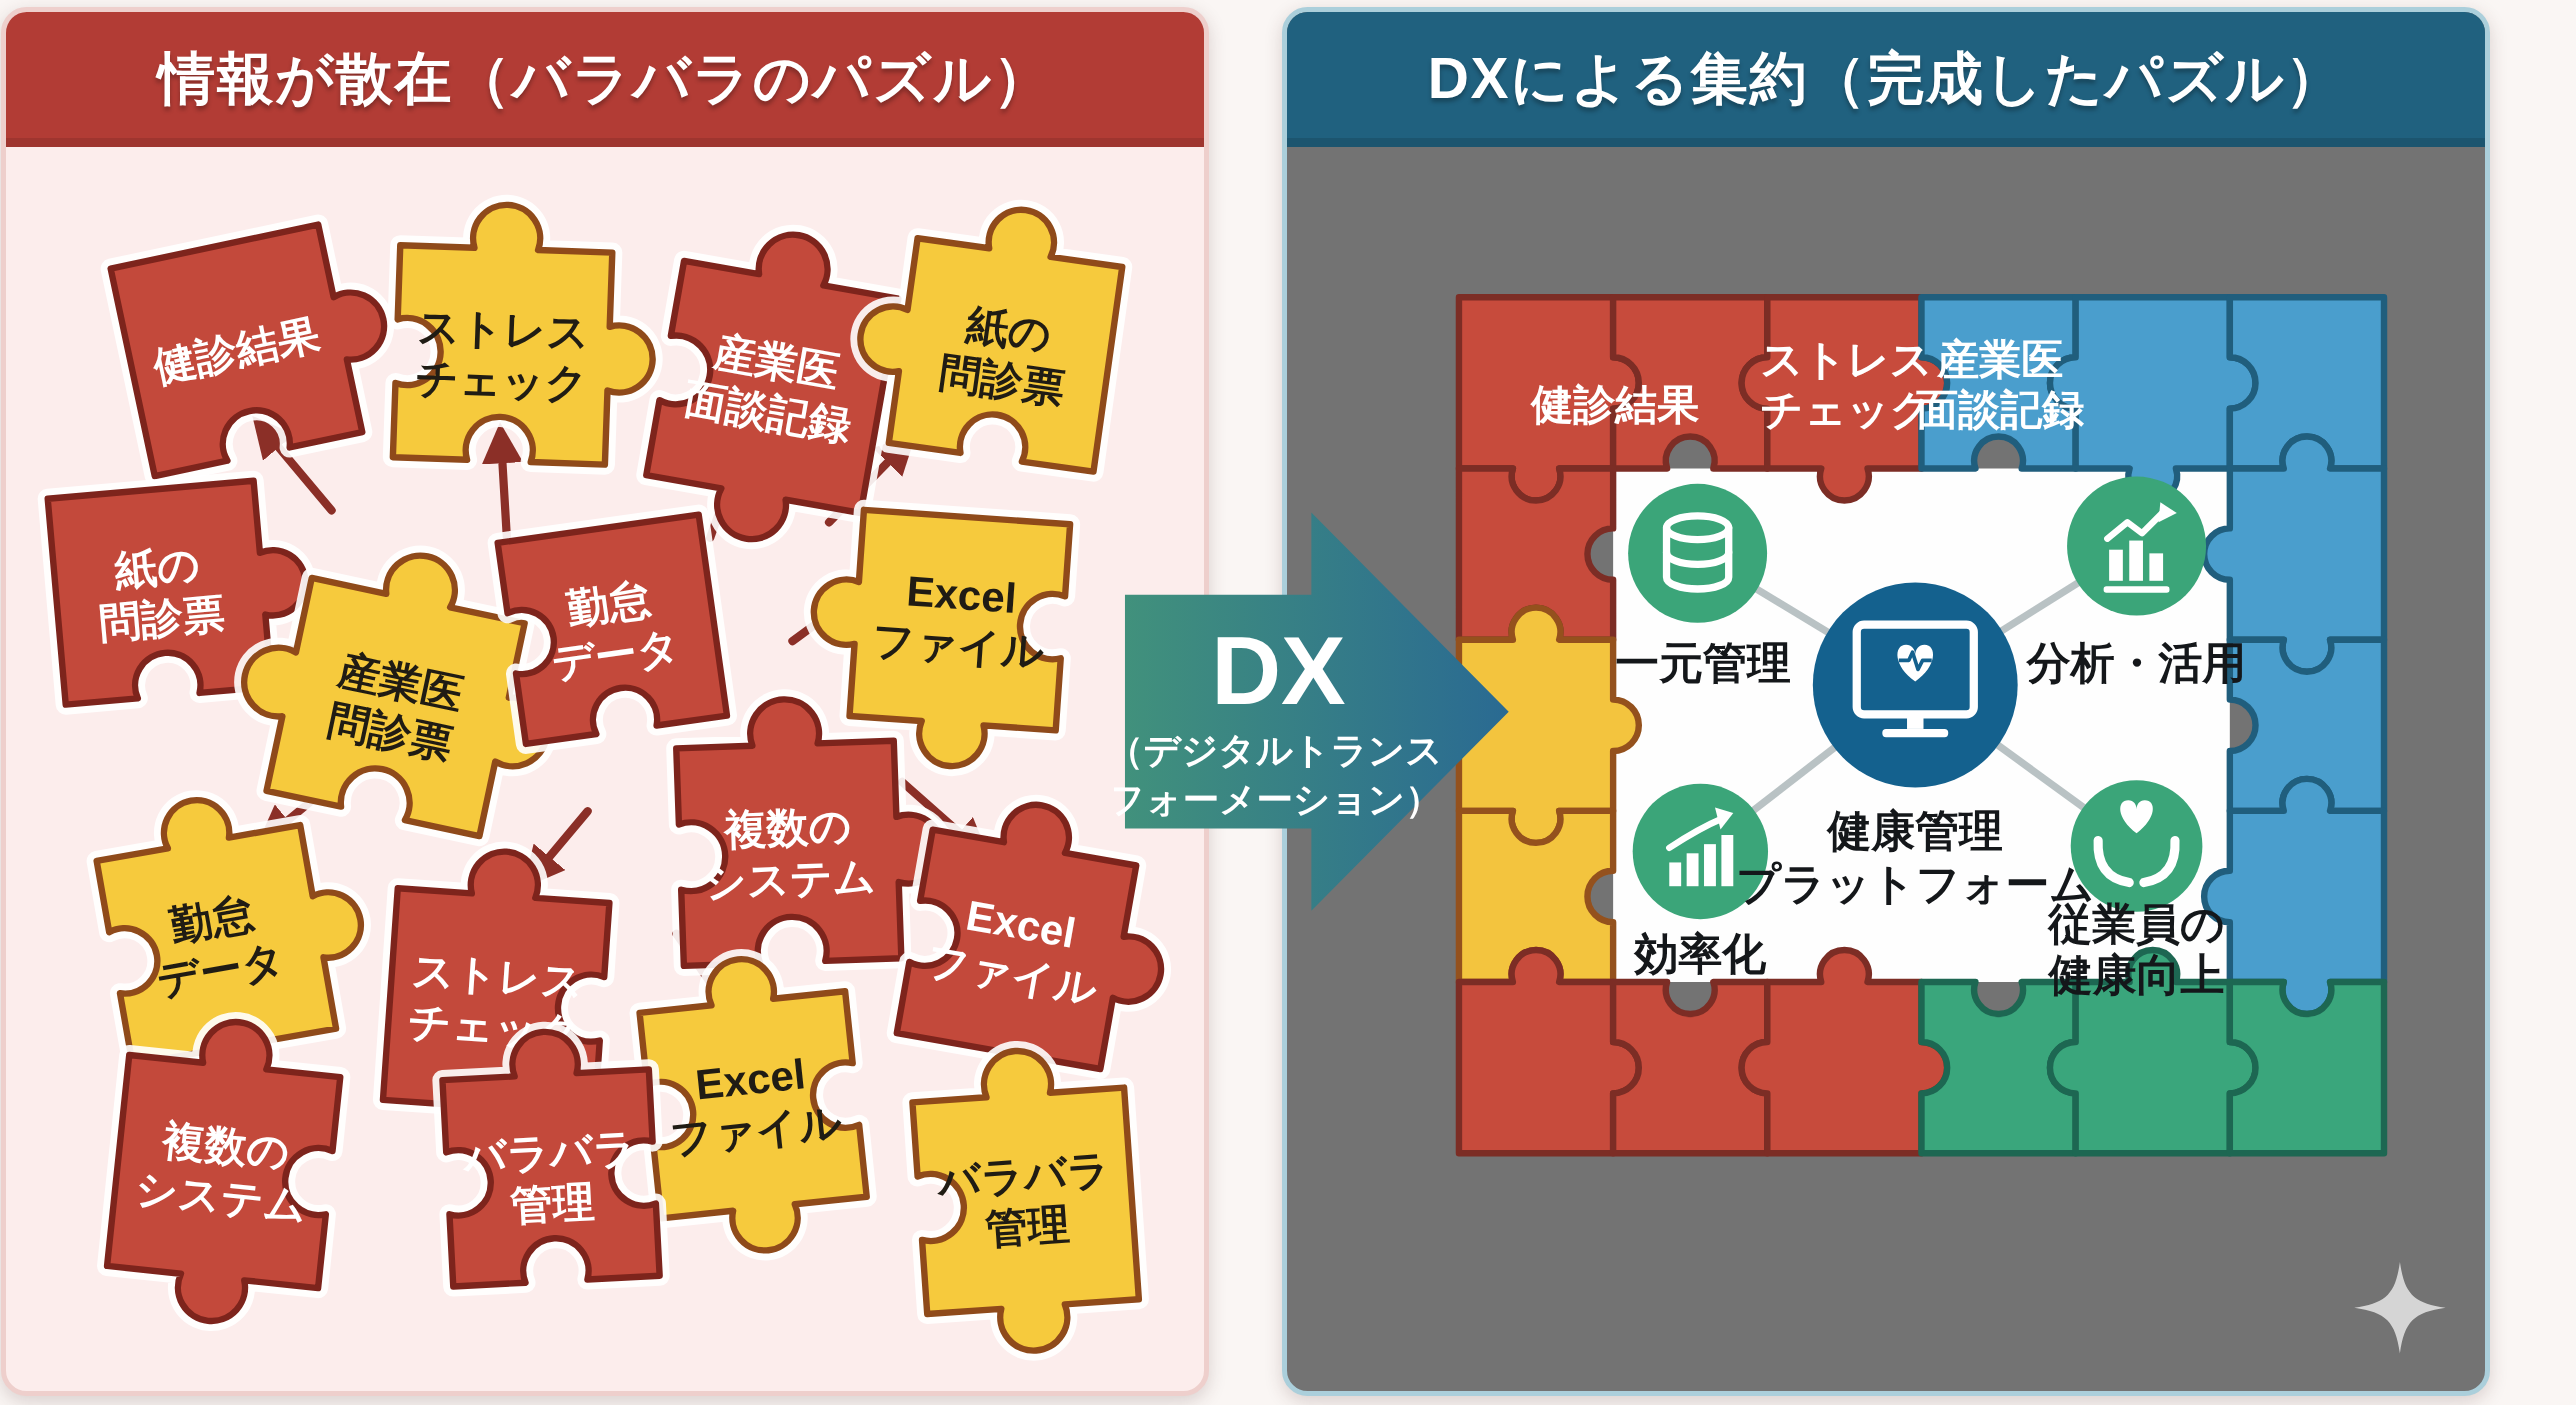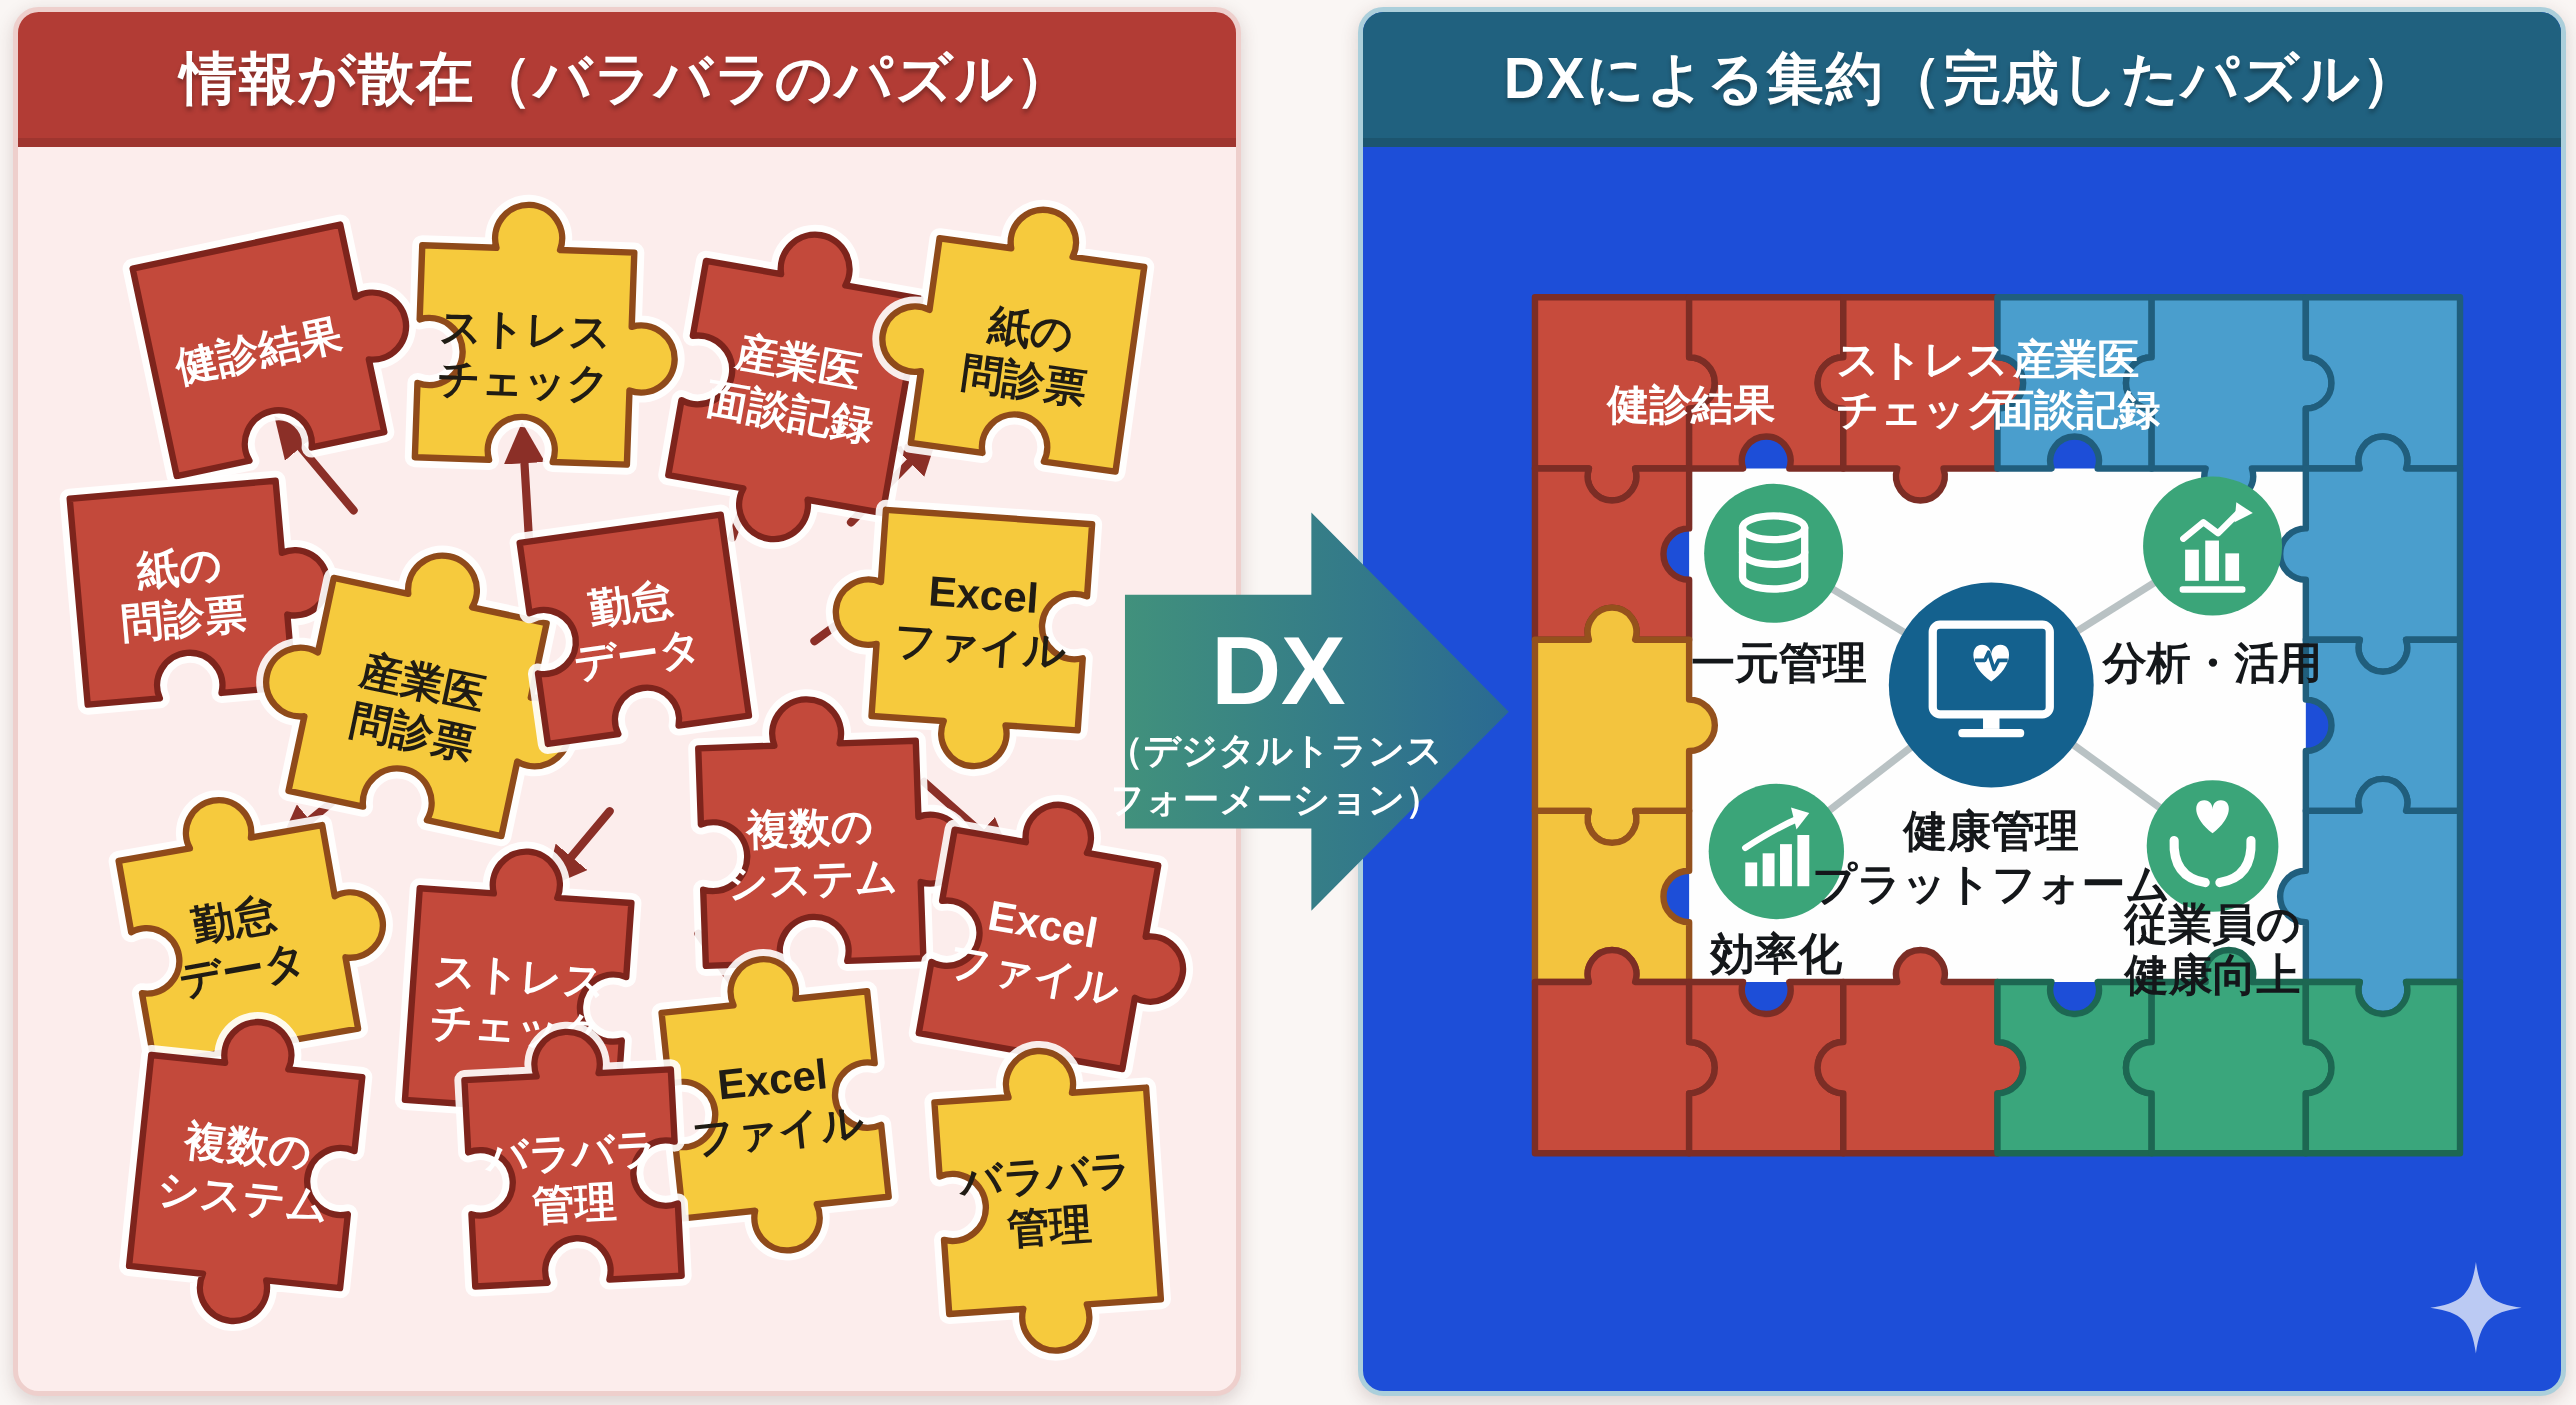--- a/index.html
+++ b/index.html
@@ -7,22 +7,22 @@
     width:2576px;height:1405px;position:relative;overflow:hidden;
     background:#faf6f4;
     font-family:"Liberation Sans","DejaVu Sans",sans-serif;
   }
   .stage{position:absolute;inset:0;}
   .card{
     position:absolute;top:7.3px;height:1379px;width:1198px;
     border-radius:25.6px;overflow:hidden;
     box-shadow:0 5.5px 18.3px rgba(70,40,40,.18);
   }
-  .card.left{left:13px;background:#fcedec;border:5.5px solid #eecfcc;padding-left:20px;}
-  .card.right{left:1358px;background:#1d4ed8;border:5.5px solid #abcfdb;}
+  .card.left{left:1px;background:#fcedec;border:5.5px solid #eecfcc;}
+  .card.right{left:1282px;background:#737373;border:5.5px solid #abcfdb;}
   .hd{
     position:absolute;top:0;left:0;right:0;height:135px;
     display:flex;align-items:center;justify-content:center;z-index:3;
   }
   .hd-left{background:#b23c35;box-shadow:inset 0 -9.1px 0 rgba(0,0,0,.10);}
   .hd-right{background:#20617f;box-shadow:inset 0 -9.1px 0 rgba(0,0,0,.12);}
   .hd h1{
     margin:0;color:#ffffff;font-size:57px;font-weight:700;letter-spacing:1.8px;
     text-shadow:0 3.7px 4.6px rgba(0,0,0,.28);
   }

